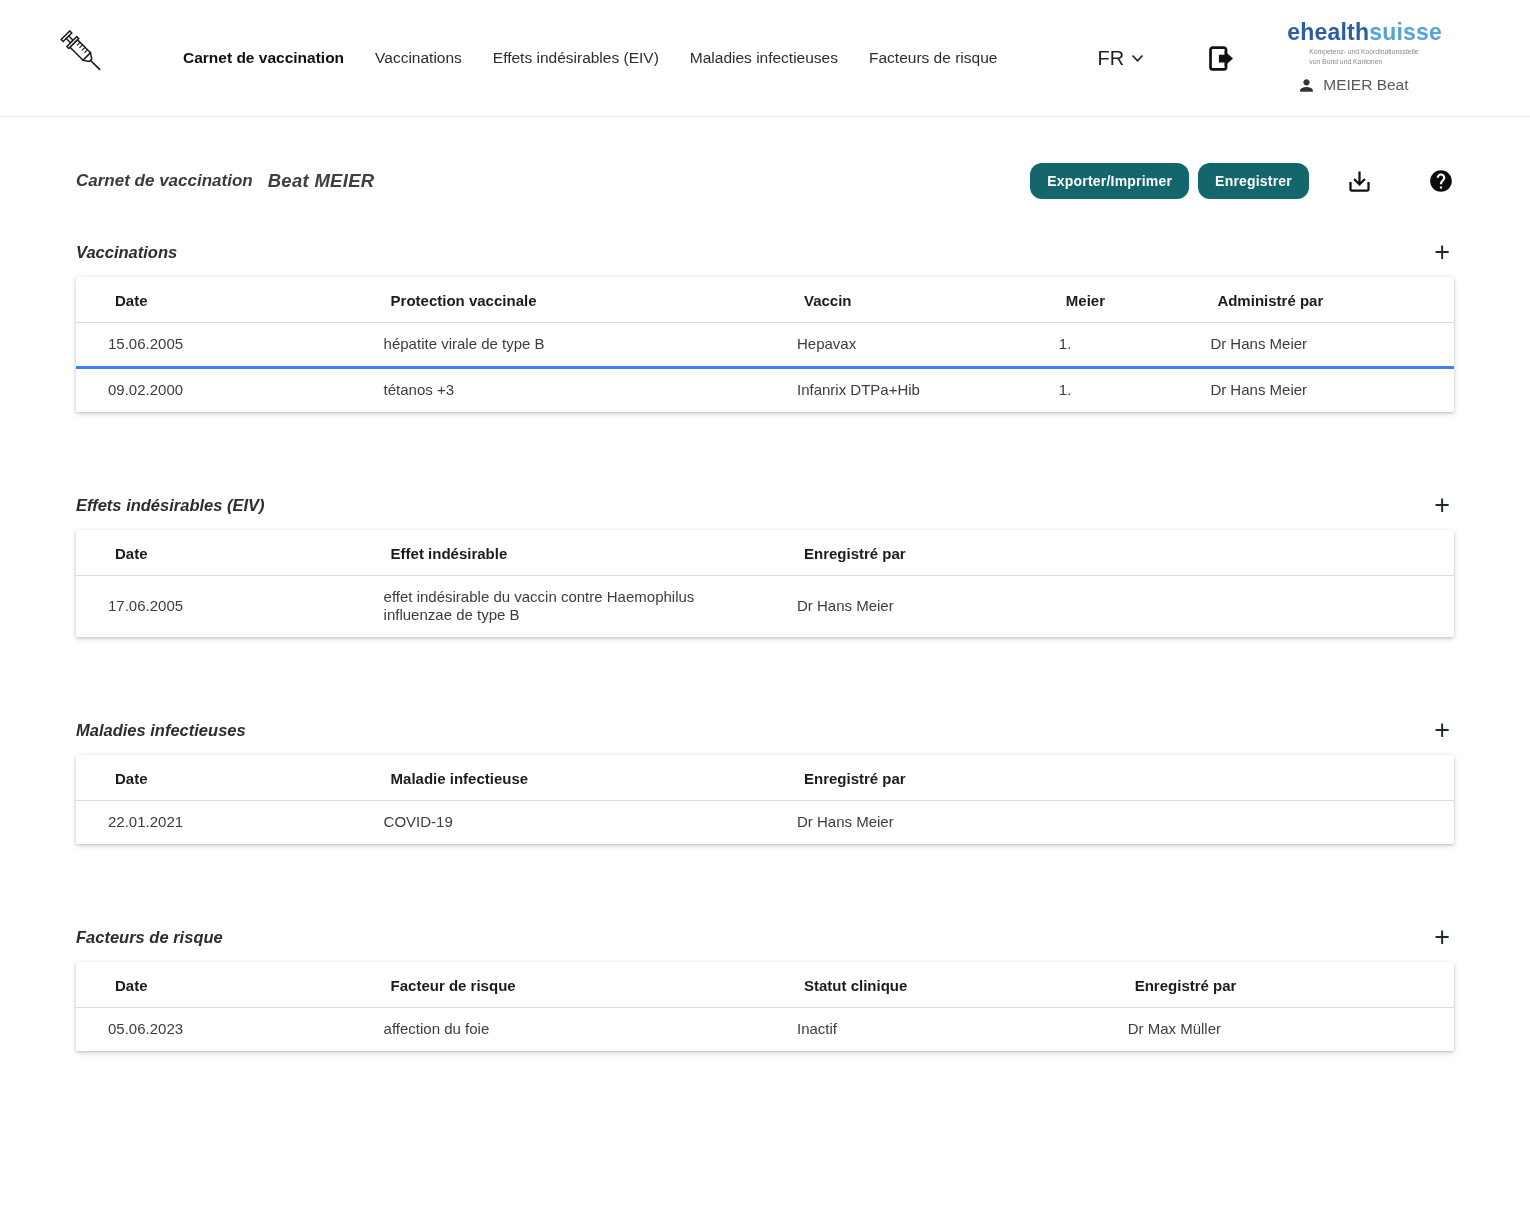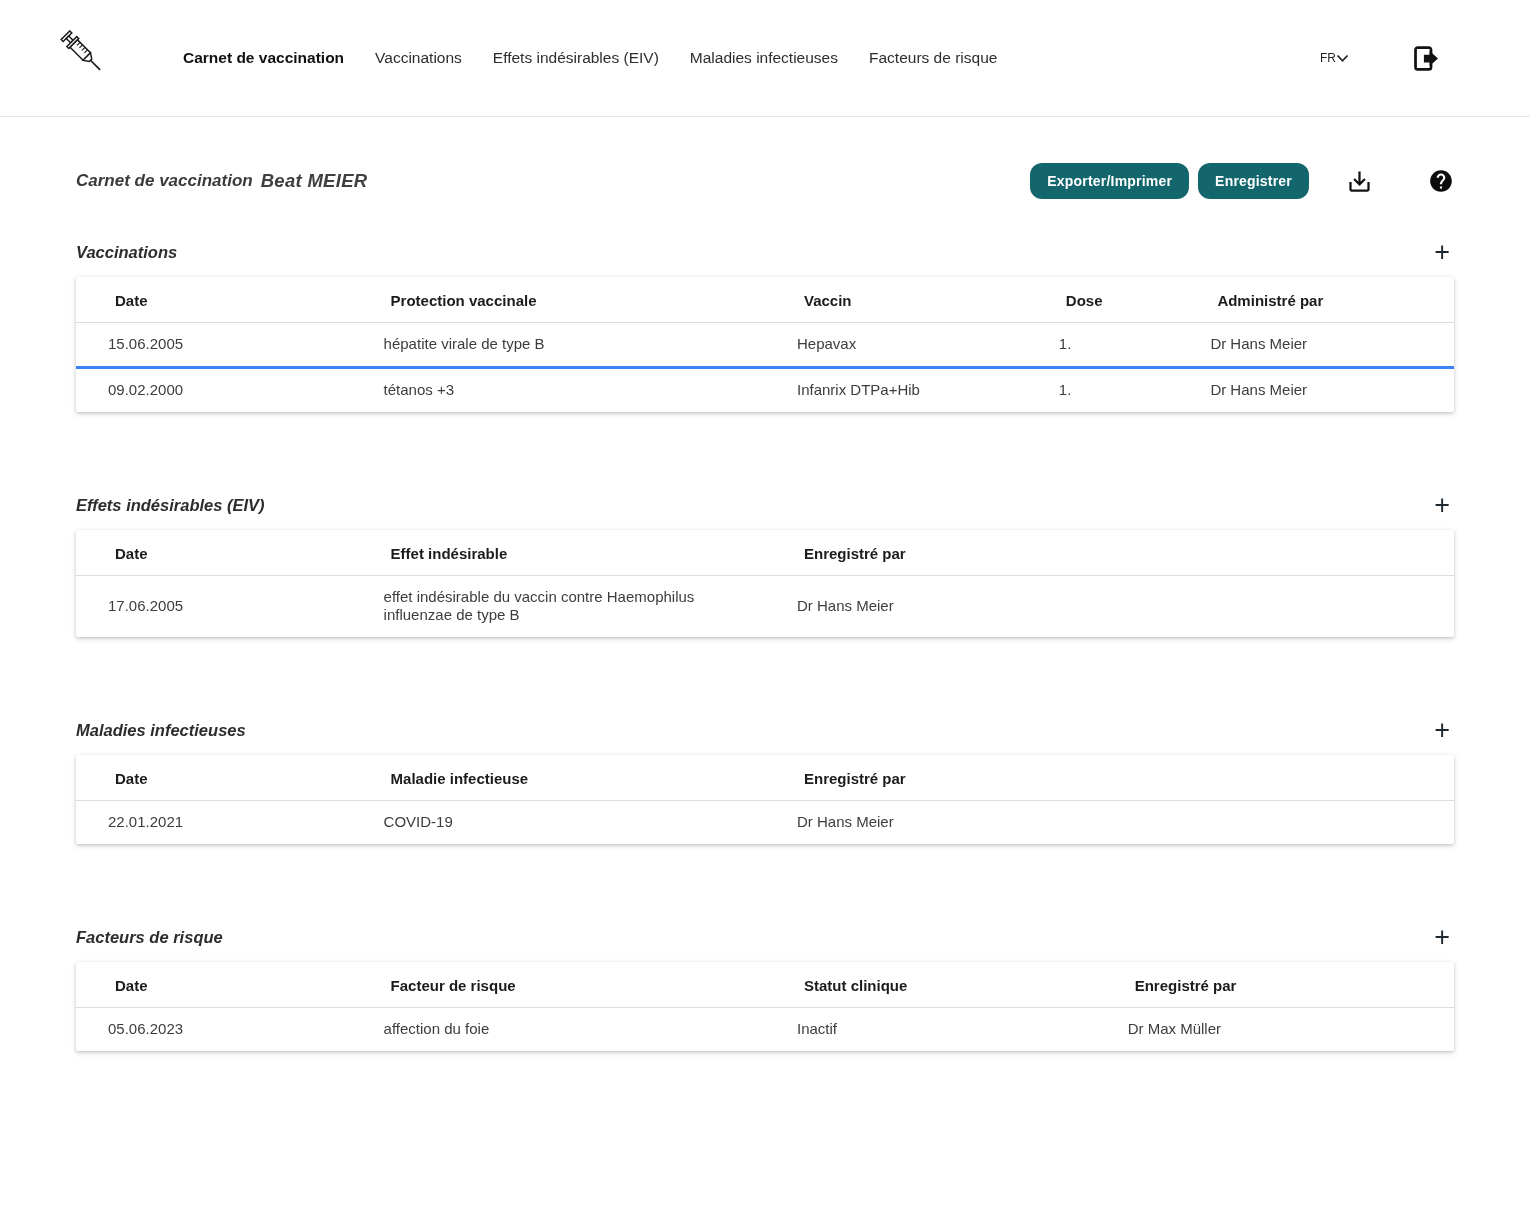--- a/index.html
+++ b/index.html
@@ -5,34 +5,34 @@
   *{box-sizing:border-box;margin:0;padding:0}
   html,body{background:#fff}
   body{width:1530px;min-height:1230px;font-family:"Liberation Sans",sans-serif;color:#3c3c3c;-webkit-font-smoothing:antialiased}
 
   
   .topnav{display:flex;align-items:center;height:117px;padding:0 88px 0 55px;border-bottom:1px solid #e6e6e6;background:#fff}
   .syringe{width:56px;height:56px;margin-right:72px;flex:0 0 auto}
   .nav-links{display:flex;align-items:center;gap:31px}
   .nav-link{font-size:15.5px;color:#2e2e2e;text-decoration:none;cursor:pointer;white-space:nowrap}
   .nav-link.active{font-weight:700;color:#101010}
-  .lang{margin-left:auto;display:flex;align-items:center;font-size:12px;color:#1f1f1f;cursor:pointer;background:none;border:none;font-family:inherit}
+  .lang{margin-left:auto;display:flex;align-items:center;gap:7px;font-size:20px;color:#1f1f1f;cursor:pointer;background:none;border:none;font-family:inherit}
   .logout-btn{margin-left:62px;background:none;border:none;cursor:pointer;padding:0;display:flex;align-items:center}
   .logo-block{margin-left:50px;display:flex;flex-direction:column;align-items:flex-start}
   .logo-line1{font-size:23px;font-weight:700;line-height:1;letter-spacing:.2px}
   .logo-e{color:#2b5da6}
   .logo-s{color:#54a2d6}
   .logo-sub{font-size:6.8px;color:#8a8a8a;line-height:1.45;margin:3px 0 0 22px}
   .user-line{display:flex;align-items:center;gap:7px;margin:9px 0 0 10px;color:#595959;font-size:15.5px}
 
   
   .main{padding:0 76px}
   .page-head{display:flex;align-items:center;margin-top:46px}
   .page-title{font-style:italic;font-size:17px;font-weight:600;color:#3a3a3a}
-  .patient{font-style:italic;font-weight:700;font-size:18.5px;margin-left:8px;color:#3f3f3f;letter-spacing:.3px}
+  .patient{font-style:italic;font-weight:700;font-size:18.5px;margin-left:15px;color:#3f3f3f;letter-spacing:.3px}
   .head-actions{margin-left:auto;display:flex;align-items:center}
   .btn{background:#14666d;color:#fff;font-size:14px;font-weight:600;border:none;border-radius:12px;padding:10px 17px;cursor:pointer;font-family:inherit;letter-spacing:.2px}
   .btn + .btn{margin-left:9px}
   .icon-btn{background:none;border:none;cursor:pointer;padding:0;display:flex;align-items:center}
   .dl-btn{margin-left:37px}
   .help-btn{margin-left:55px}
 
   
   .section{margin-top:80px}
   .section:first-of-type{margin-top:40px}
@@ -79,20 +79,33 @@
     </svg>
   </button>
 
   <button class="logout-btn">
     <svg width="31" height="31" viewBox="0 0 24 24" aria-hidden="true">
       <path d="M15.5 9 V5.2 c0-.9-.7-1.7-1.7-1.7 H5.2 c-.9 0-1.7.7-1.7 1.7 V18.8 c0 .9.7 1.7 1.7 1.7 h8.6 c.9 0 1.7-.7 1.7-1.7 V15" fill="none" stroke="#111" stroke-width="2.1"></path>
       <path d="M10 9 h4.4 V6.1 L20.9 12 l-6.5 5.9 V15 H10 Z" fill="#111"></path>
     </svg>
   </button>
 
+  <div class="logo-block">
+    <div class="logo-line1"><span class="logo-e">ehealth</span><span class="logo-s">suisse</span></div>
+    <div class="logo-sub">
+      <div>Kompetenz- und Koordinationsstelle</div>
+      <div>von Bund und Kantonen</div>
+    </div>
+    <div class="user-line">
+      <svg width="19" height="19" viewBox="0 0 24 24" aria-hidden="true">
+        <path d="M12 12c2.21 0 4-1.79 4-4s-1.79-4-4-4-4 1.79-4 4 1.79 4 4 4zm0 2c-2.67 0-8 1.34-8 4v2h16v-2c0-2.66-5.33-4-8-4z" fill="#343434"></path>
+      </svg>
+      <span>MEIER Beat</span>
+    </div>
+  </div>
 </nav>
 
 <main class="main">
 
   <div class="page-head">
     <h1 class="page-title">Carnet de vaccination</h1>
     <span class="patient">Beat MEIER</span>
     <div class="head-actions">
       <button class="btn">Exporter/Imprimer</button>
       <button class="btn">Enregistrer</button>
@@ -123,21 +136,21 @@
               <col style="width: 30%;">
               <col style="width: 19%;">
               <col style="width: 11%;">
               <col style="width: 20%;">
             </colgroup>
             <thead>
               <tr>
                 <th>Date</th>
                 <th>Protection vaccinale</th>
                 <th>Vaccin</th>
-                <th>Dose</th>
+                <th>Meier</th>
                 <th>Administré par</th>
               </tr>
             </thead>
             <tbody>
               <tr>
                 <td>15.06.2005</td>
                 <td>hépatite virale de type B</td>
                 <td>Hepavax</td>
                 <td>1.</td>
                 <td>Dr Hans Meier</td>

